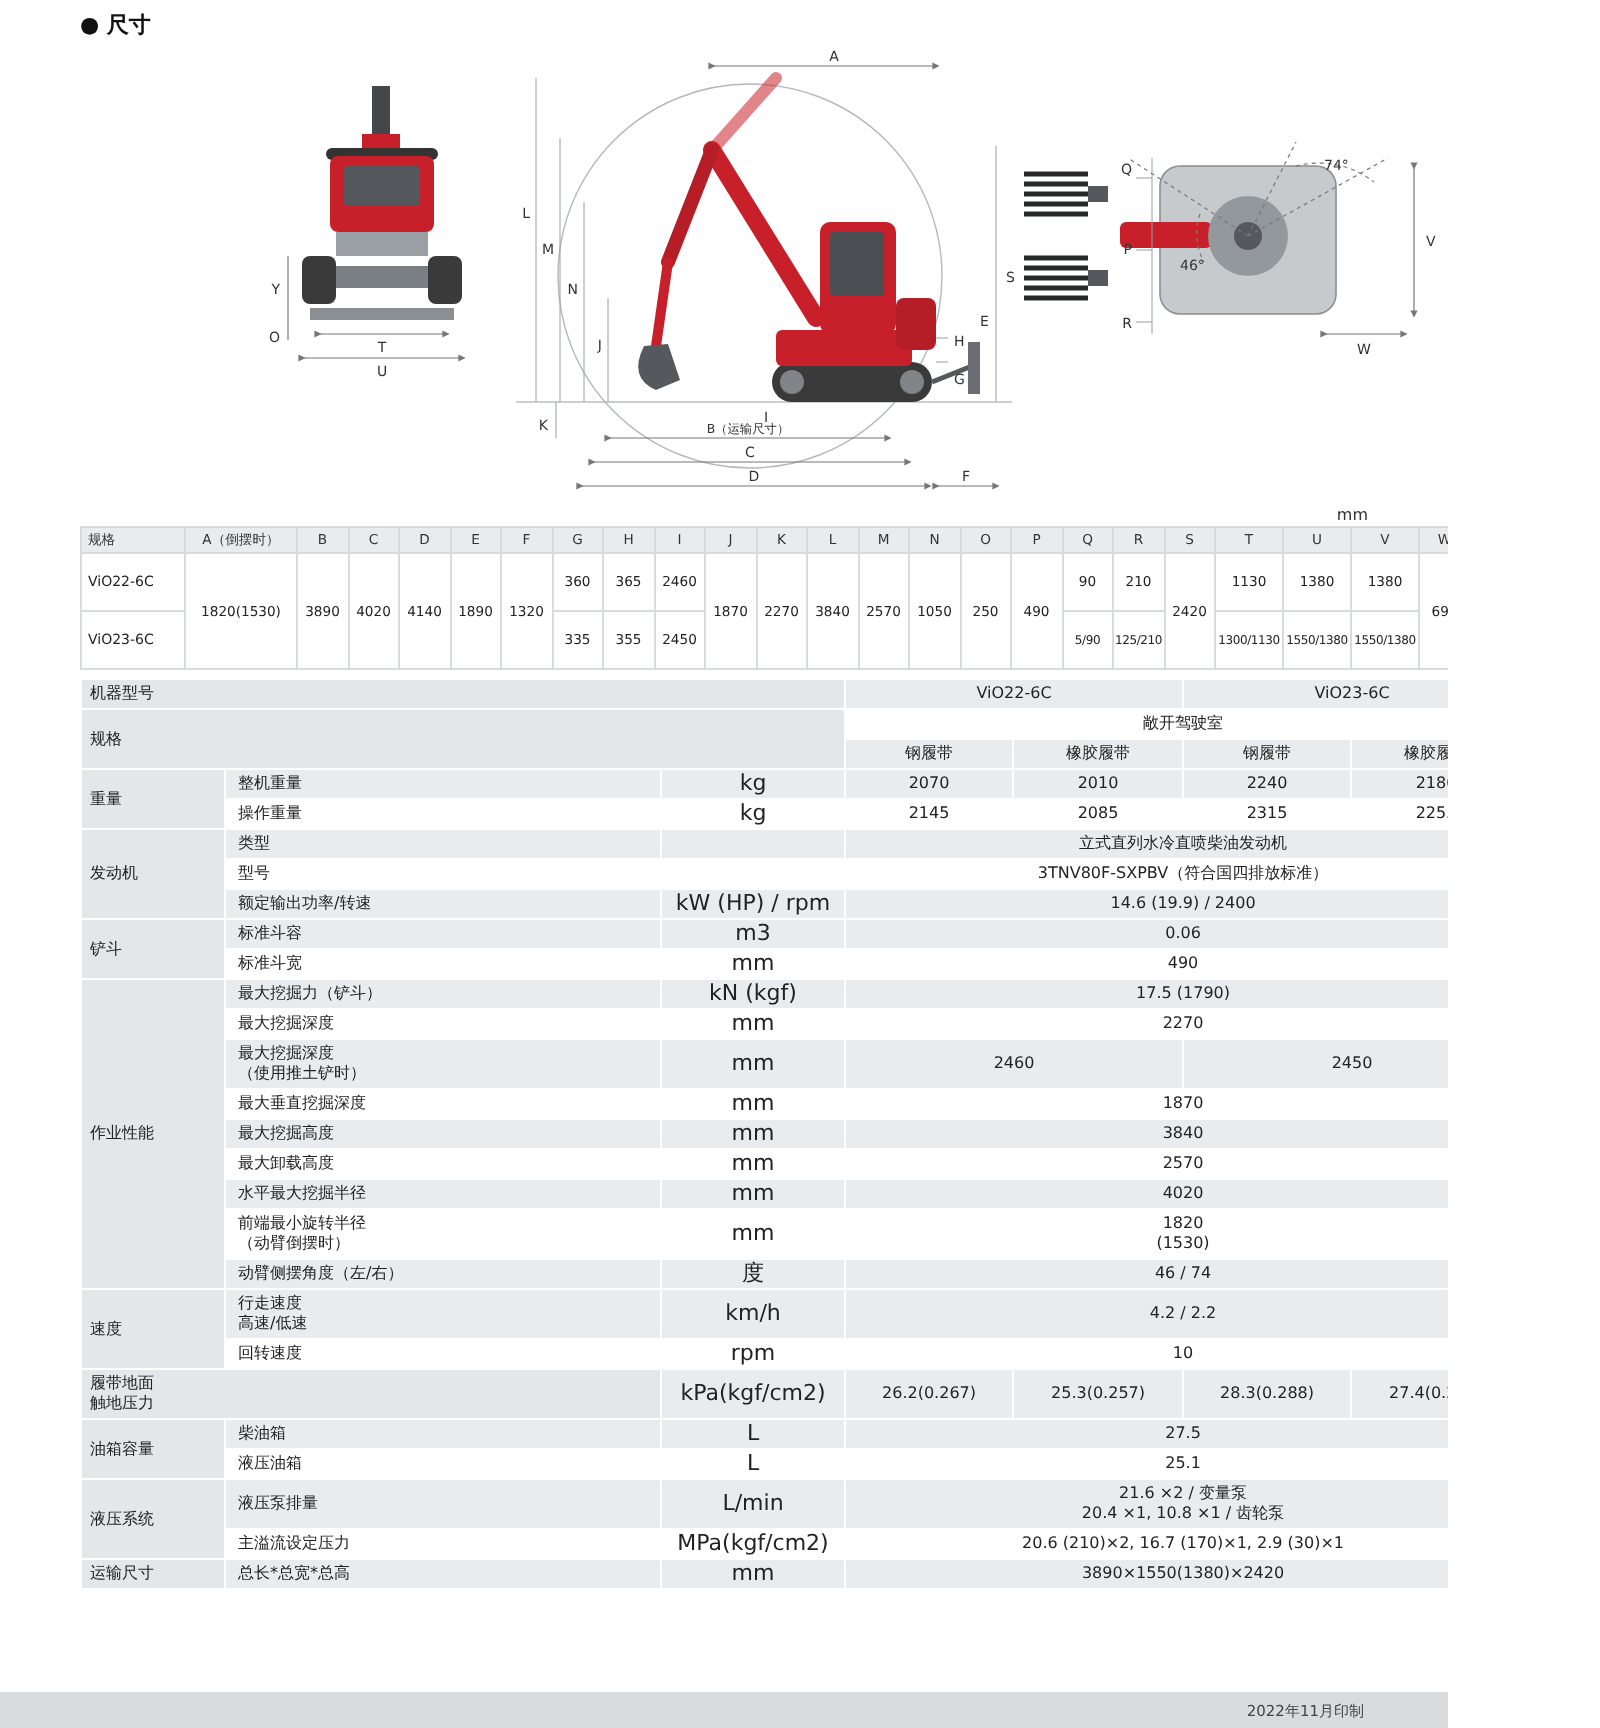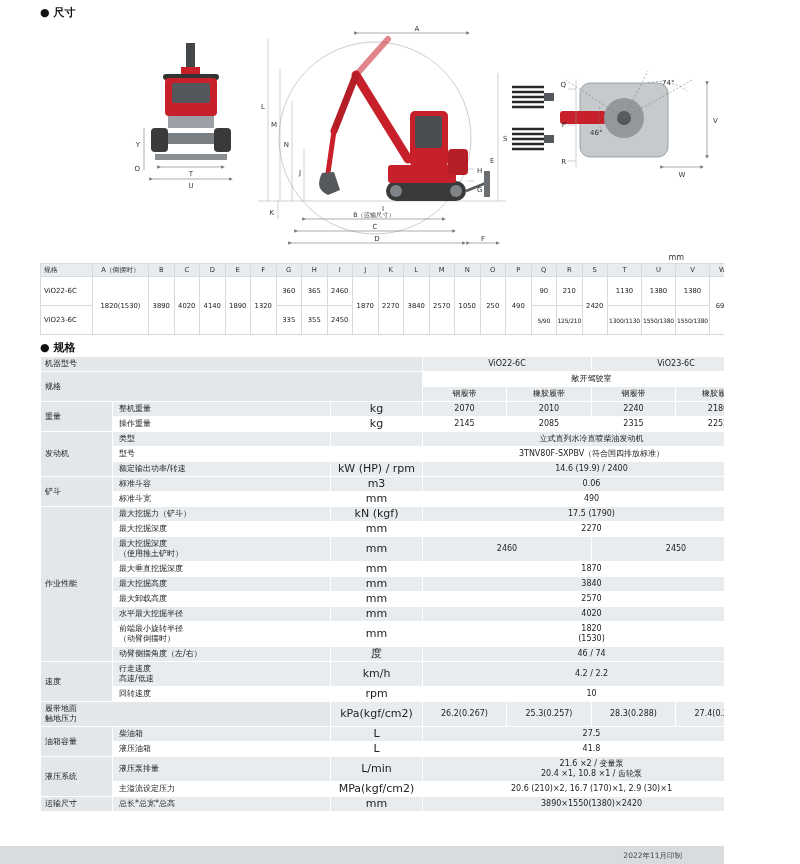--- a/index.html
+++ b/index.html
@@ -274,21 +274,20 @@
           <td class="sm">5/90</td>
           <td class="sm">125/210</td>
           <td class="sm">1300/1130</td>
           <td class="sm">1550/1380</td>
           <td class="sm">1550/1380</td>
         </tr>
       </tbody>
     </table>
 
     <div style="height:4px"></div>
-    <div class="sec-title">● 规格</div>
 
     <table class="spec-table">
       <colgroup>
         <col style="width:72px">
           <col style="width:218px">
           <col style="width:92px">
         <col style="width:84px">
           <col style="width:85px">
           <col style="width:84px">
           <col style="width:85px">
@@ -433,21 +432,21 @@
 
         <tr class="g">
           <td rowspan="2" class="group">油箱容量</td>
           <td class="lbl">柴油箱</td>
           <td class="unit">L</td>
           <td colspan="4" class="val">27.5</td>
         </tr>
         <tr>
           <td class="lbl">液压油箱</td>
           <td class="unit">L</td>
-          <td colspan="4" class="val">41.8</td>
+          <td colspan="4" class="val">25.1</td>
         </tr>
 
         <tr class="g">
           <td rowspan="2" class="group">液压系统</td>
           <td class="lbl">液压泵排量</td>
           <td class="unit">L/min</td>
           <td colspan="4" class="val">21.6 ×2 / 变量泵
 20.4 ×1, 10.8 ×1 / 齿轮泵</td>
         </tr>
         <tr>

